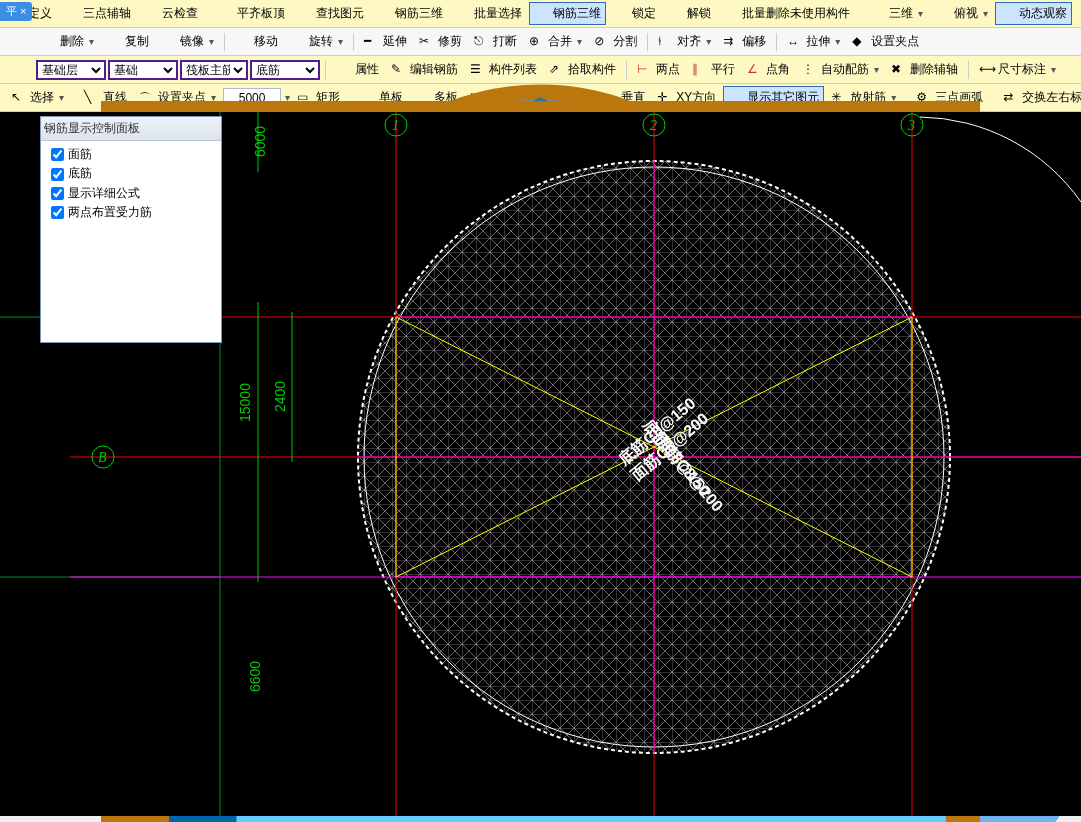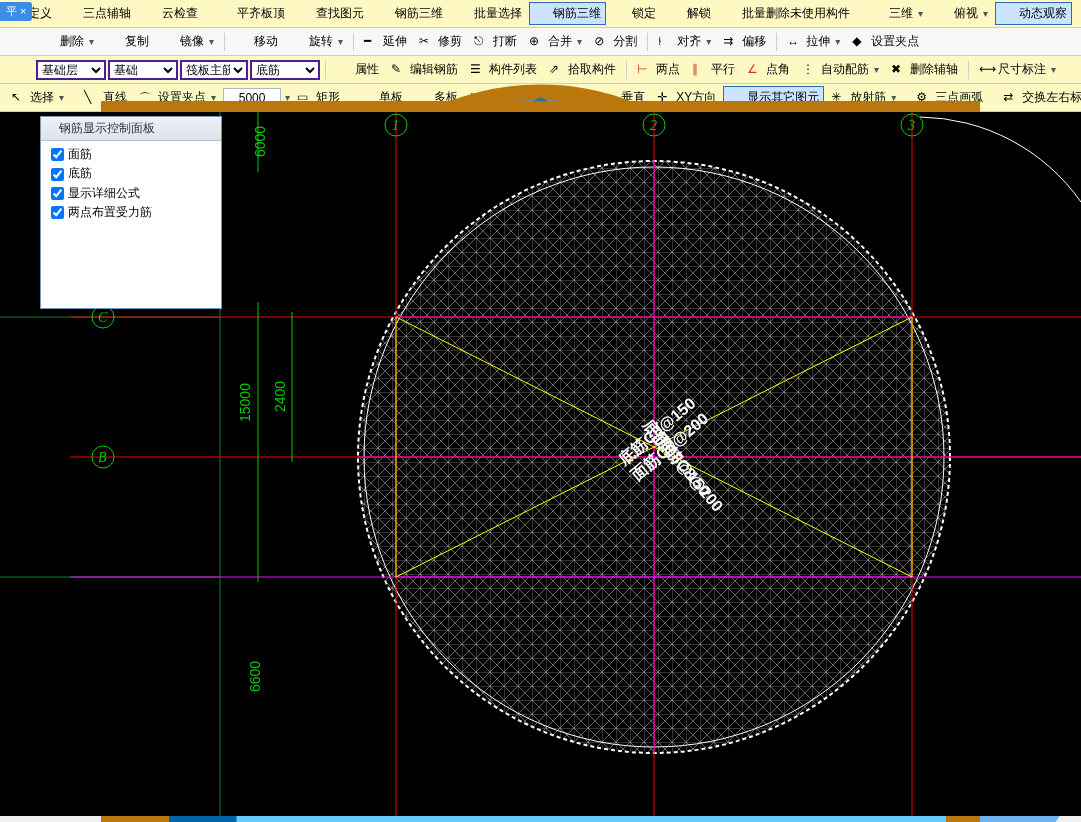--- a/index.html
+++ b/index.html
@@ -6,22 +6,22 @@
 .toolbar{display:flex;align-items:center;background:#fef9c3;border-bottom:1px solid #ccc;padding:2px 4px;gap:2px;white-space:nowrap}
 .tbtn{display:inline-flex;align-items:center;padding:2px 4px;border:1px solid transparent;cursor:pointer;gap:3px}
 .tbtn.active{border-color:#2e6bb8;background:#cce4ff}
 .sep{width:1px;height:18px;background:#ccc;margin:0 3px}
 .ico{width:16px;height:16px;display:inline-block;flex-shrink:0}
 .dd{font-size:10px;color:#555;margin-left:2px}
 select{font-size:12px;border:2px solid #4c1d95;background:#fff}
 input[type=text]{font-size:12px;border:1px solid #abc;height:18px;padding:0 3px}
 .workspace{position:relative;background:#000;width:1081px;height:704px}
 .panel{position:absolute;left:40px;top:4px;width:180px;background:#fff;border:1px solid #7a99b7;font-size:12px}
-.panel-title{background:linear-gradient(#eef2f7,#dce3ec);padding:3px 18px;border-bottom:1px solid #b7c7d8;color:#333}
-.panel-body{padding:4px 6px 86px 6px}
+.panel-title{background:linear-gradient(#eef2f7,#dce3ec);padding:3px 3px;border-bottom:1px solid #b7c7d8;color:#333}
+.panel-body{padding:4px 6px 120px 6px}
 .panel-body label{display:block;line-height:18px}
 .panel-body input{margin-right:4px;vertical-align:middle}
 svg{position:absolute;top:0;left:0}
 .axis-bubble{fill:none;stroke:#0c0;stroke-width:1}
 .axis-text{fill:#0c0;font-size:14px;font-style:italic;font-family:serif}
 .grid-red{stroke:#e00;stroke-width:1}
 .grid-mag{stroke:#f0f;stroke-width:1}
 .grid-yel{stroke:#ff0;stroke-width:1}
 .dim-text{fill:#0c0;font-size:14px}
 .rebar-text{fill:#fff;font-size:16px;font-weight:bold}

